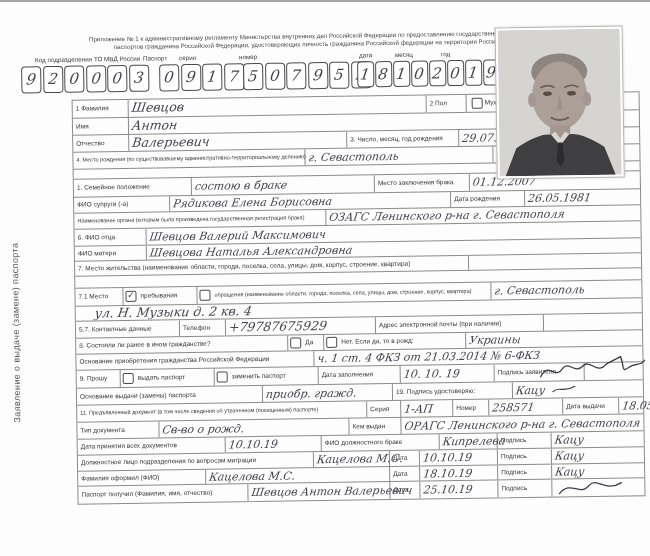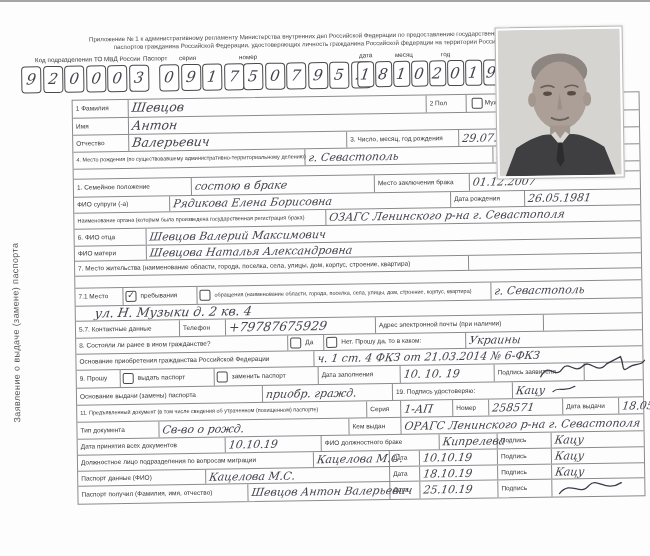--- a/index.html
+++ b/index.html
@@ -340,21 +340,21 @@
         <div class="cell noline" style="width:14px;padding:0">
             <span class="cb"></span>
           </div>
         <div class="cell" style="width:22px">
             <span class="lbl">Да</span>
           </div>
         <div class="cell noline" style="width:14px;padding:0">
             <span class="cb"></span>
           </div>
         <div class="cell" style="width:128px">
-            <span class="lbl">Нет. Прошу да, то в каком:</span>
+            <span class="lbl">Нет. Если да, то в рожд:</span>
           </div>
         <div class="cell grow noline">
             <span class="hw">Украины</span>
           </div>
       </div>
 
       <div class="row" style="height:15px">
         <div class="cell" style="width:238px">
             <span class="lbl">Основание приобретения гражданства Российской Федерации</span>
           </div>
@@ -489,21 +489,21 @@
         <div class="cell" style="width:54px">
             <span class="lbl">Подпись</span>
           </div>
         <div class="cell noline" style="width:92px">
             <span class="hw">Кацу</span>
           </div>
       </div>
 
       <div class="row" style="height:14px">
         <div class="cell" style="width:128px">
-            <span class="lbl">Паспорт данные (ФИО)</span>
+            <span class="lbl">Фамилия оформил (ФИО)</span>
           </div>
         <div class="cell grow">
             <span class="hw">Кацелова М.С.</span>
           </div>
         <div class="cell" style="width:30px">
             <span class="lbl">Дата</span>
           </div>
         <div class="cell" style="width:78px">
             <span class="hw">18.10.19</span>
           </div>

